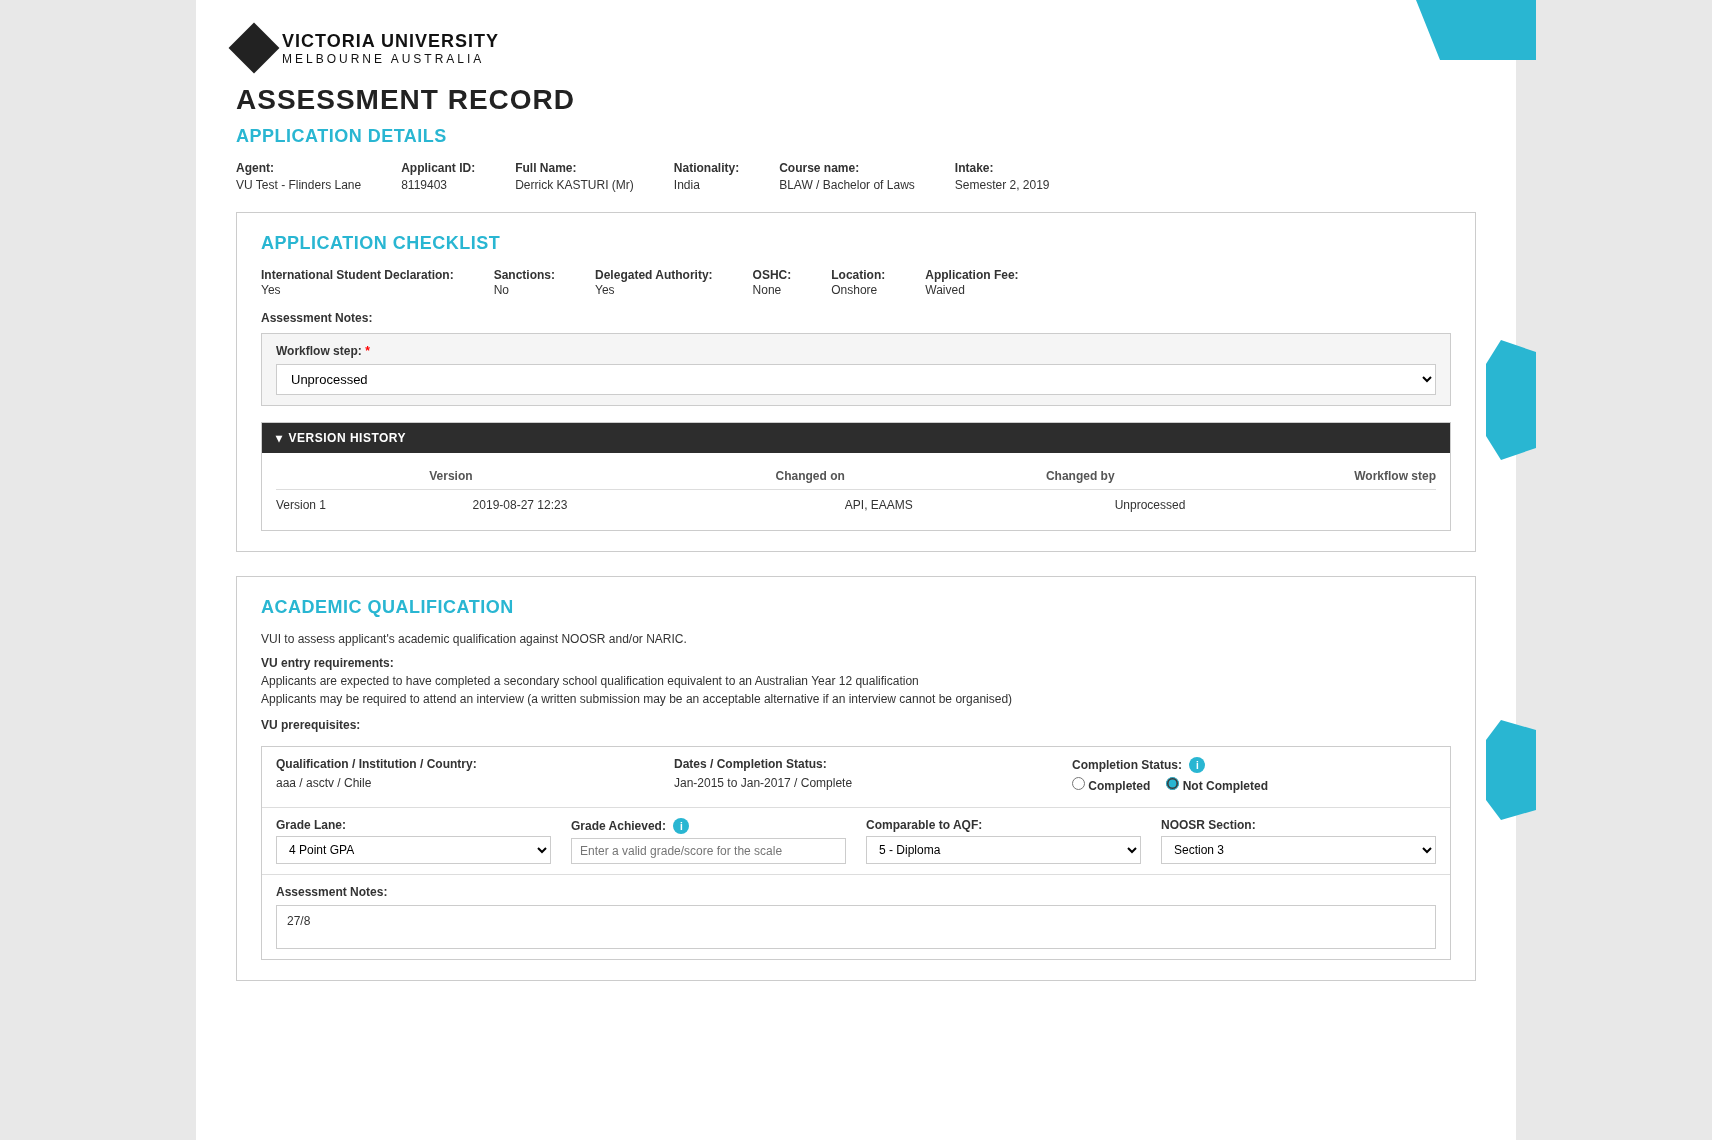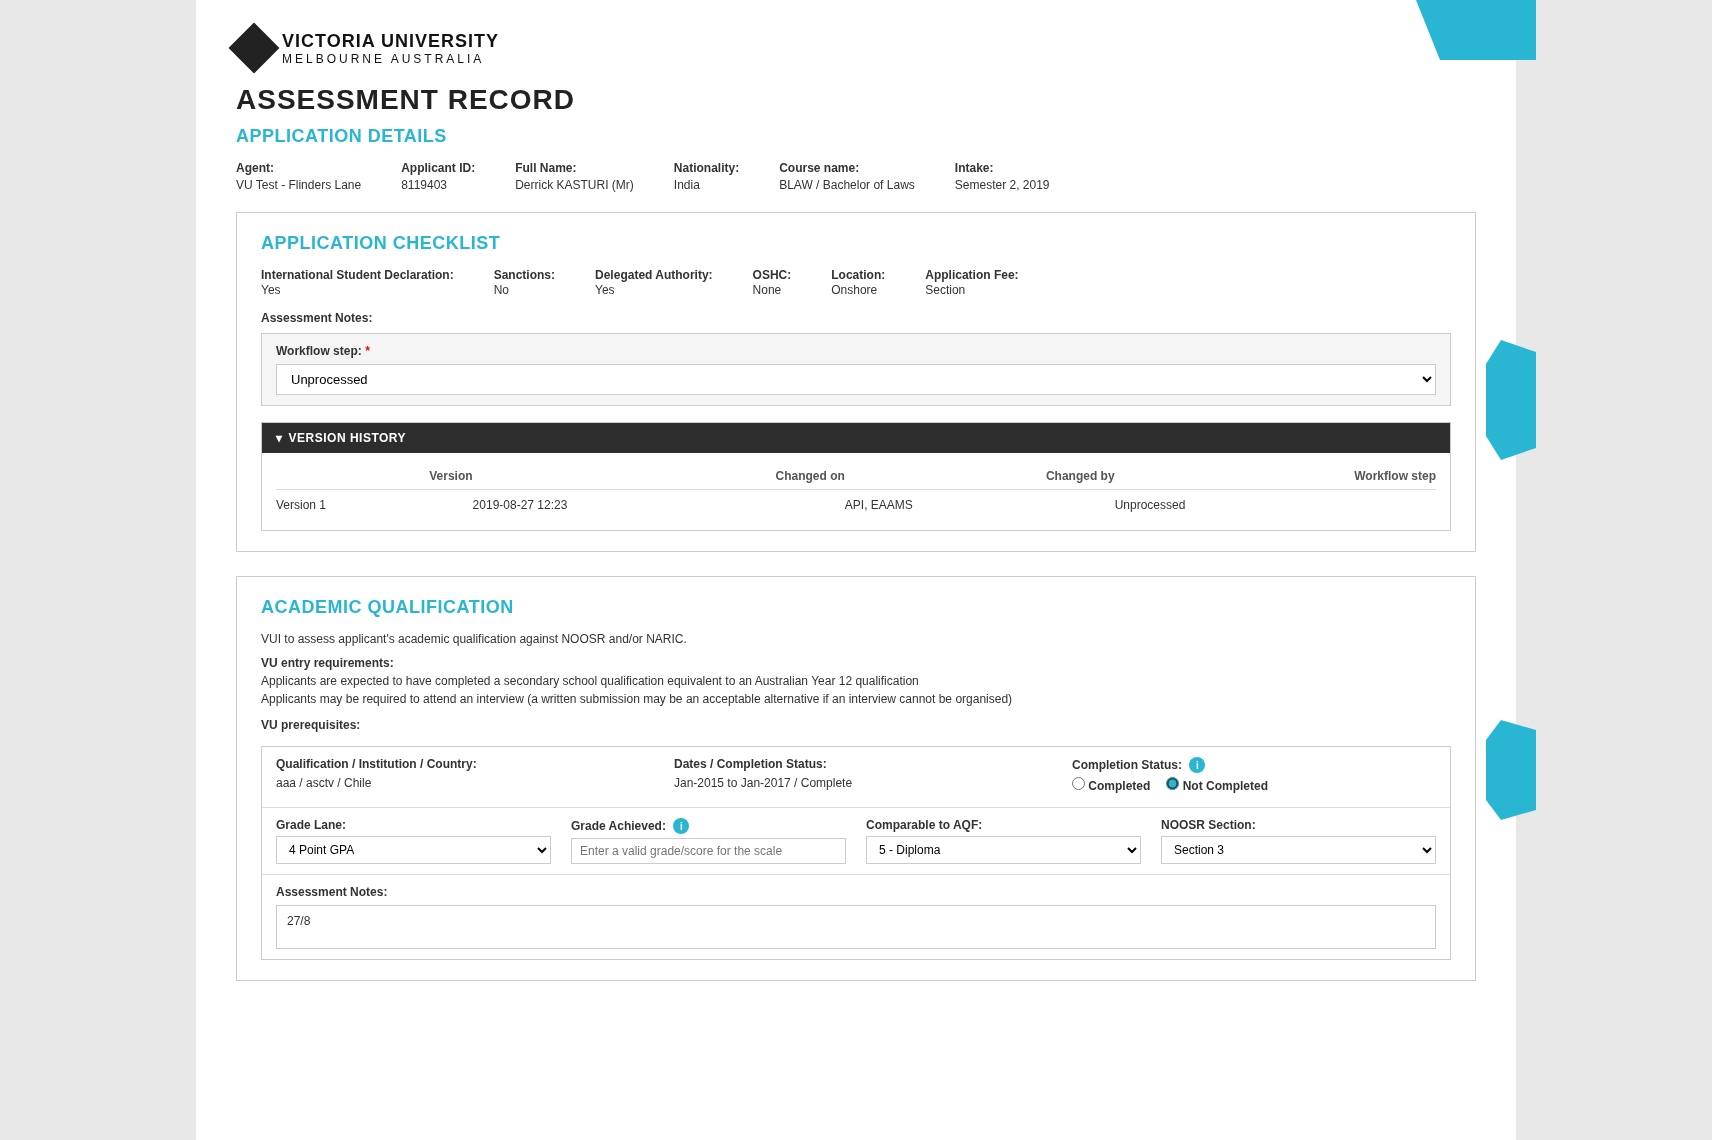--- a/index.html
+++ b/index.html
@@ -376,21 +376,21 @@
 
   <div class="card">
     <div class="card-inner">
       <h2 class="section-heading">APPLICATION CHECKLIST</h2>
       <div class="checklist-details" id="checklist-fields-row">
           <div class="checklist-item"><label>International Student Declaration:</label><span>Yes</span></div>
           <div class="checklist-item"><label>Sanctions:</label><span>No</span></div>
           <div class="checklist-item"><label>Delegated Authority:</label><span>Yes</span></div>
           <div class="checklist-item"><label>OSHC:</label><span>None</span></div>
           <div class="checklist-item"><label>Location:</label><span>Onshore</span></div>
-          <div class="checklist-item"><label>Application Fee:</label><span>Section</span></div>
+          <div class="checklist-item"><label>Application Fee:</label><span>Waived</span></div>
         </div>
 
       <span class="assessment-notes-label">Assessment Notes:</span>
 
       <div class="workflow-box">
         <div class="wf-label">
           <span>Workflow step:</span>
           <span class="required"> *</span>
         </div>
         <select class="workflow-select" id="workflow-select"><option value="Unprocessed">Unprocessed</option><option value="Processed">Processed</option><option value="Pending">Pending</option></select>

